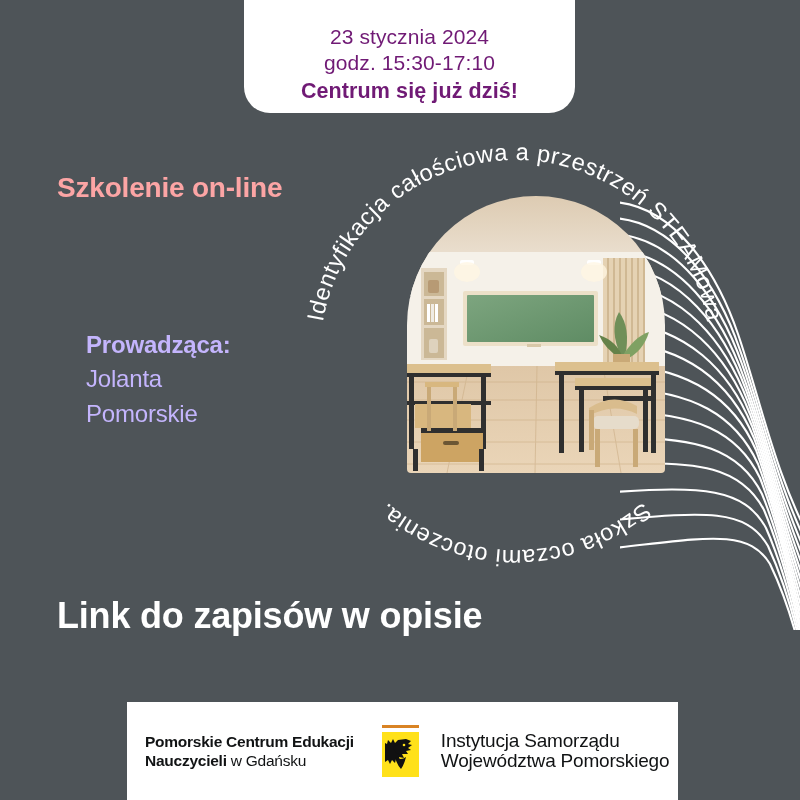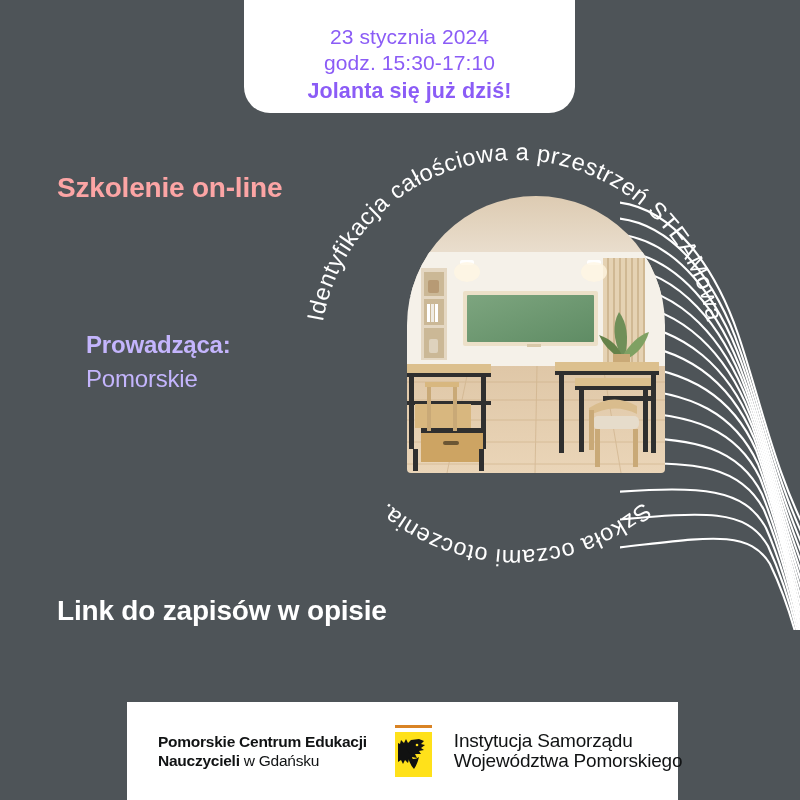--- a/index.html
+++ b/index.html
@@ -11,55 +11,55 @@
   }
   #poster{position:absolute;inset:0;width:800px;height:800px;overflow:hidden;}
 
   
   .top-card{
     position:absolute;left:244px;top:-26px;width:331px;height:139px;
     background:#ffffff;border-radius:26px;
     display:flex;flex-direction:column;align-items:center;justify-content:flex-end;
     padding-bottom:9px;box-sizing:border-box;
   }
-  .top-card .line{color:#8b5cf6;font-size:21px;line-height:26px;letter-spacing:.1px;}
+  .top-card .line{color:#701a75;font-size:21px;line-height:26px;letter-spacing:.1px;}
   .top-card .line.bold{font-weight:bold;font-size:21.5px;margin-top:2px;}
 
   
   .headline{
     position:absolute;left:57px;top:172px;
     color:#fca5a5;font-size:28px;font-weight:bold;letter-spacing:-.2px;
   }
   .presenter{position:absolute;left:86px;top:328px;color:#c4b5fd;}
   .presenter .lbl{font-size:24px;font-weight:bold;line-height:33px;letter-spacing:-.2px;}
   .presenter .nm{font-size:24px;font-weight:normal;line-height:35px;letter-spacing:-.2px;}
   .cta{
     position:absolute;left:57px;top:595px;
-    color:#ffffff;font-size:28px;font-weight:bold;letter-spacing:-.2px;
+    color:#ffffff;font-size:36px;font-weight:bold;letter-spacing:-.2px;
   }
 
   
   .ring{position:absolute;left:280px;top:120px;width:470px;height:470px;pointer-events:none;}
   .ring text{fill:#ffffff;font-family:"Liberation Sans",sans-serif;font-size:23.5px;letter-spacing:.6px;}
 
   
   .arch{
     position:absolute;left:407px;top:196px;width:258px;height:277px;
     border-radius:129px 129px 4px 4px;overflow:hidden;
   }
   .arch svg{display:block;}
 
   
   .waves{position:absolute;left:620px;top:150px;width:190px;height:480px;}
 
   
   .footer{
     position:absolute;left:127px;top:702px;width:551px;height:98px;
     background:#ffffff;display:flex;align-items:center;box-sizing:border-box;
-    padding-left:31px;
+    padding-left:18px;
   }
   .pcen{color:#111314;font-size:15.5px;line-height:19px;letter-spacing:-.25px;white-space:nowrap;}
   .pcen b{font-weight:bold;}
   .pcen .light{font-weight:normal;}
   .crest{margin-left:28px;width:37px;flex:0 0 auto;}
   .crest .bar{height:3px;background:#d98324;width:37px;margin-bottom:4px;}
   .crest .shield{width:37px;height:45px;background:#ffe11a;position:relative;}
   .crest .shield svg{position:absolute;left:3px;top:4px;}
   .inst{margin-left:22px;color:#111314;font-size:19px;line-height:20px;letter-spacing:-.2px;white-space:nowrap;}
 </style>
@@ -206,27 +206,28 @@
         <rect x="188" y="233" width="5" height="38" fill="#c9a977"></rect>
         <rect x="226" y="233" width="5" height="38" fill="#c9a977"></rect>
         <rect x="182" y="214" width="5" height="40" fill="#c9a977"></rect>
       </g>
     </svg>
   </div>
 
   <div class="top-card">
     <div class="line">23 stycznia 2024</div>
     <div class="line">godz. 15:30-17:10</div>
-    <div class="line bold">Jolanta się już dziś!</div>
+    <div class="line bold">Centrum się już dziś!</div>
   </div>
 
   <div class="headline">Szkolenie on-line</div>
 
   <div class="presenter">
     <div class="lbl">Prowadząca:</div>
+    <div class="nm">Jolanta</div>
     <div class="nm">Pomorskie</div>
   </div>
 
   <div class="cta">Link do zapisów w opisie</div>
 
   <div class="footer">
     <div class="pcen">
       <b>Pomorskie Centrum Edukacji</b><br>
       <b>Nauczycieli</b><span class="light"> w Gdańsku</span>
     </div>

